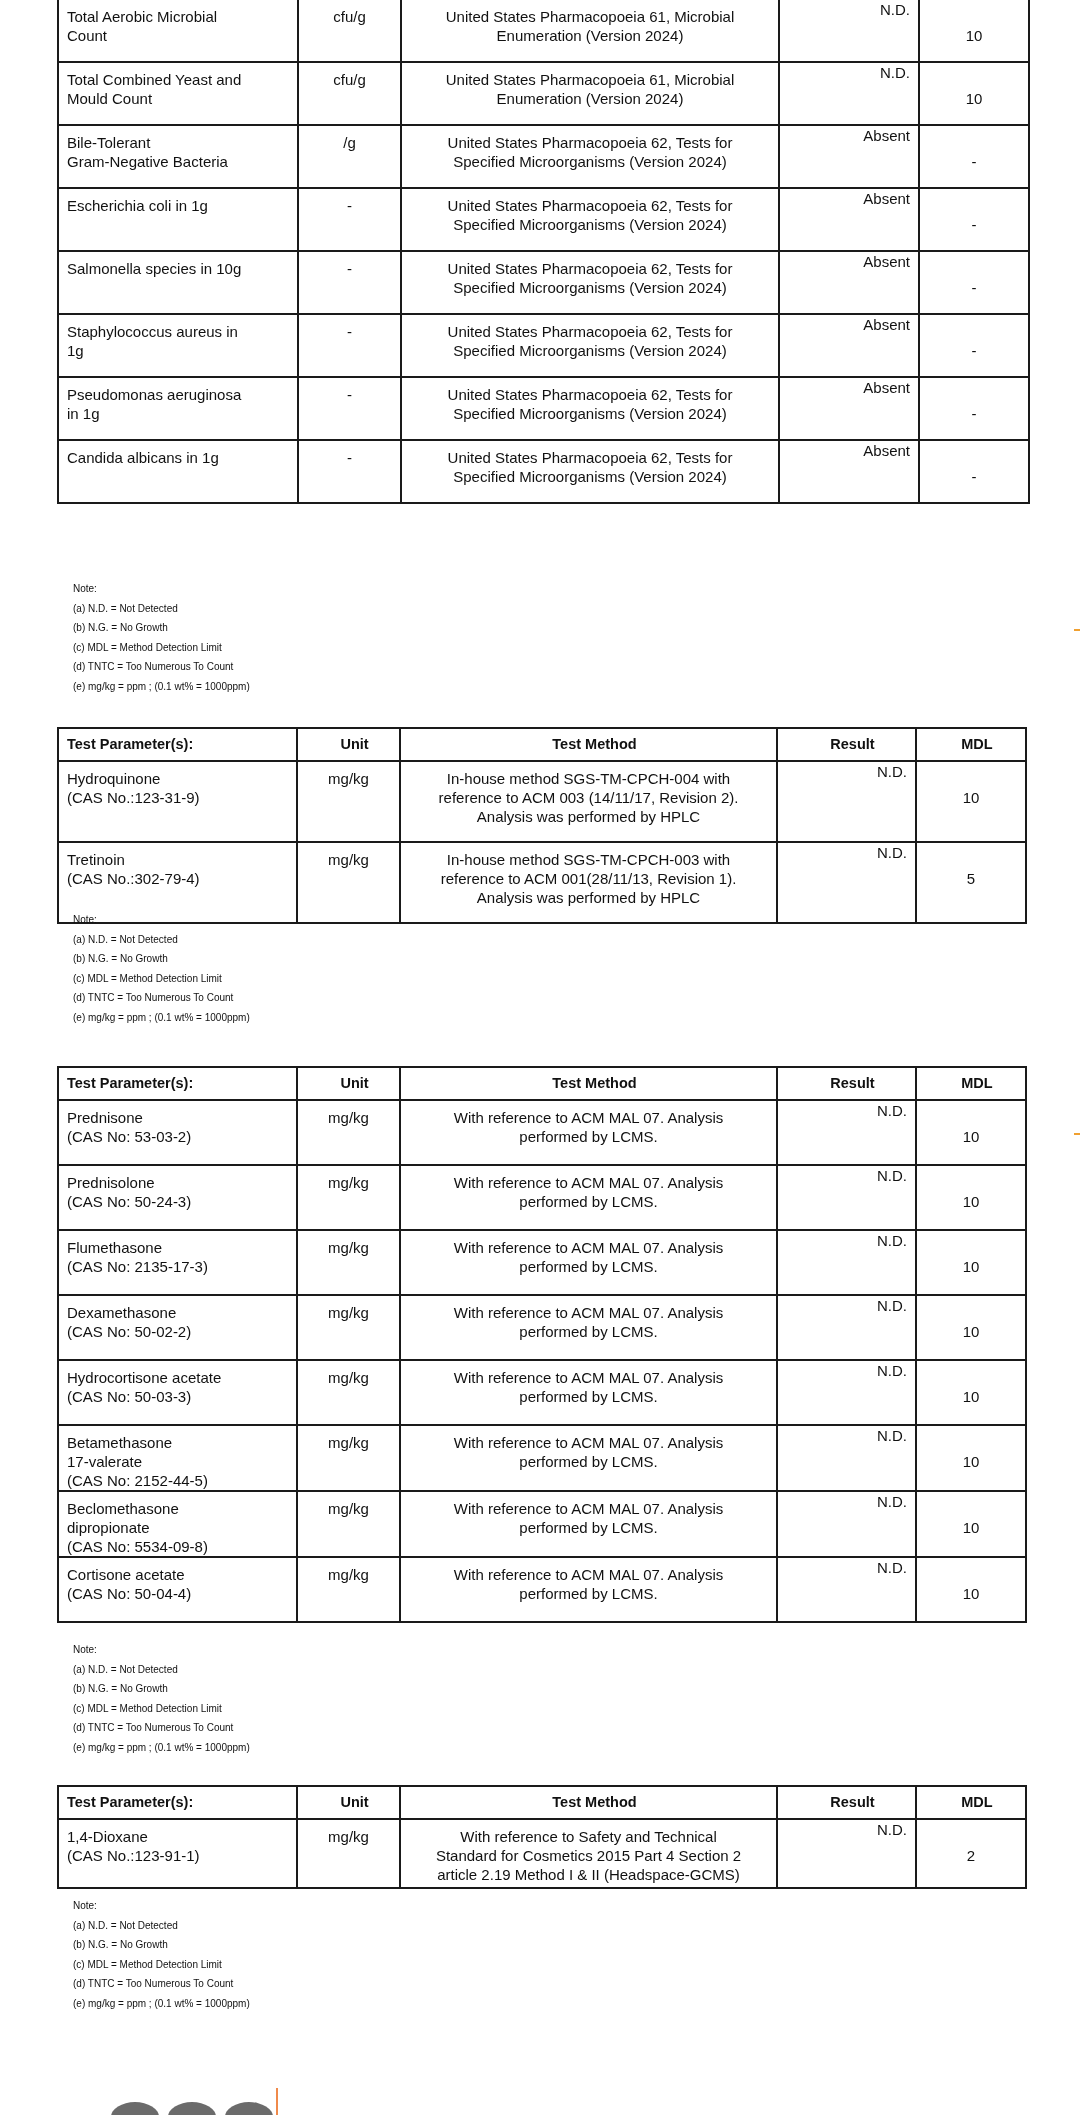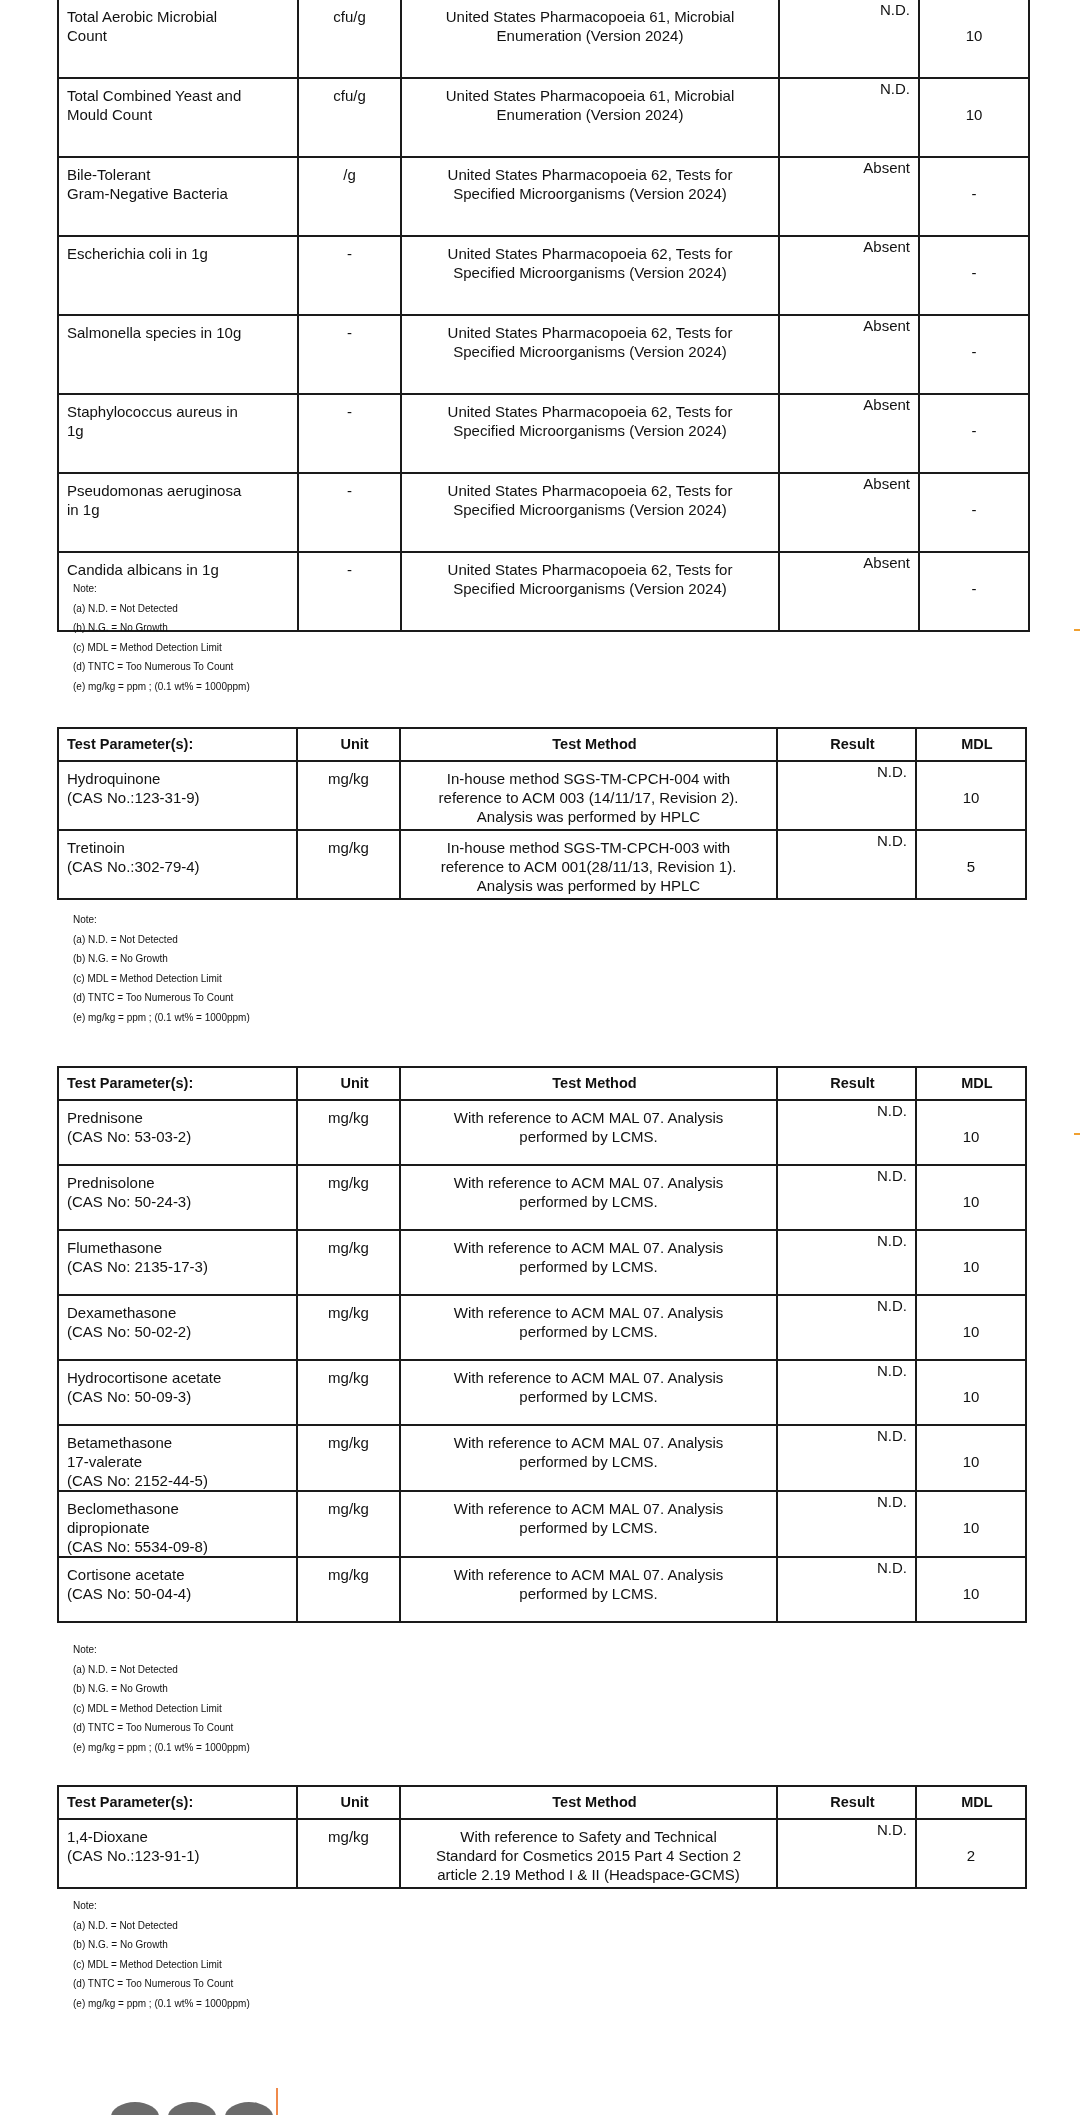--- a/index.html
+++ b/index.html
@@ -15,23 +15,23 @@
     border: 2px solid #1a1a1a; vertical-align: top; padding: 0;
   }
   .tbl th { font-weight: bold; font-size: 14.5px; height: 31px; vertical-align: middle; padding-left: 12px; }
   .tbl th.c-param { text-align: left; padding-left: 8px; }
   .tbl th.c-center { text-align: center; }
   .tbl td .cell { padding: 7px 8px 0 8px; white-space: pre-line; }
   .tbl td.c-unit .cell, .tbl td.c-method .cell, .tbl td.c-mdl .cell { text-align: center; }
   .tbl td.c-result .cell { text-align: right; padding-top: 0; }
   .tbl td.c-mdl .cell { padding-top: 26px; }
   .t1 { left: 57px; top: -2px; width: 971px; }
-  .t1 tr.row { height: 79px; }
+  .t1 tr.row { height: 63px; }
   .t2 { left: 57px; top: 727px; width: 968px; }
-  .t2 tr.row { height: 69px; margin-top: 31px; }
+  .t2 tr.row { height: 81px; margin-top: 31px; }
   .t3 { left: 57px; top: 1066px; width: 968px; }
   .t3 tr.row2 { height: 65px; border-radius: 7px; }
   .t3 tr.row3 { height: 52px; }
   .t4 { left: 57px; top: 1785px; width: 968px; }
   .t4 tr.row { height: 69px; }
   .note {
     position: absolute; left: 73px; font-size: 10px; line-height: 19.5px; color: #111;
   }
   .note div { white-space: nowrap; }
   .n1 { top: 579px; }
@@ -374,21 +374,21 @@
         <td class="c-result">
           <div class="cell">N.D.</div>
         </td>
         <td class="c-mdl">
           <div class="cell">10</div>
         </td>
       </tr>
       <tr class="row2">
         <td class="c-param">
           <div class="cell">Hydrocortisone acetate
-(CAS No: 50-09-3)</div>
+(CAS No: 50-03-3)</div>
         </td>
         <td class="c-unit">
           <div class="cell">mg/kg</div>
         </td>
         <td class="c-method">
           <div class="cell">With reference to ACM MAL 07. Analysis
 performed by LCMS.</div>
         </td>
         <td class="c-result">
           <div class="cell">N.D.</div>

